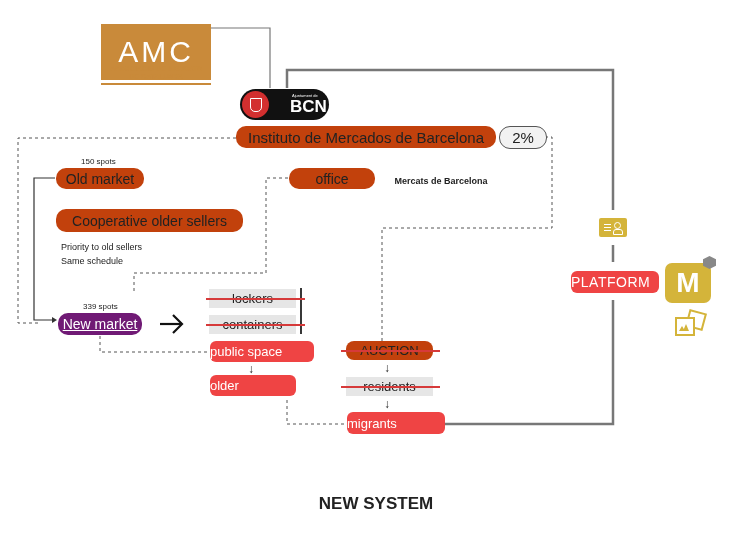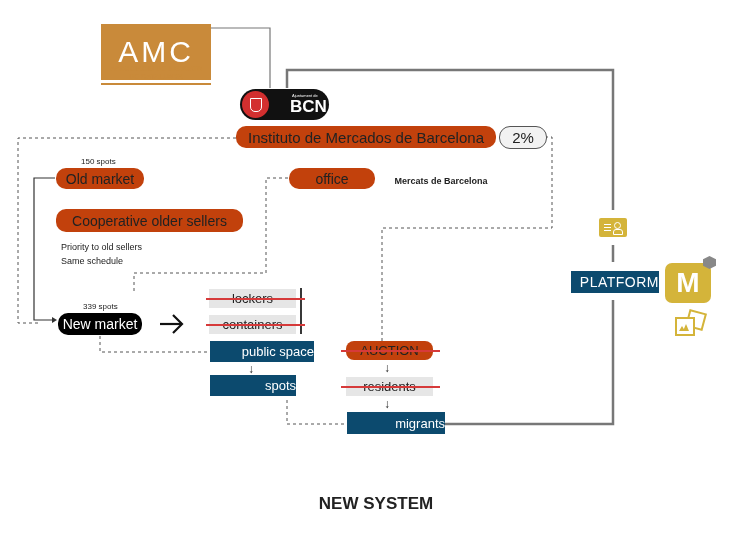--- a/index.html
+++ b/index.html
@@ -1,21 +1,21 @@
 <!DOCTYPE html>
 <html><head>
 <meta charset="utf-8">
 <style>
   html, body { margin:0; padding:0; background:#fff; }
   body { width:730px; height:538px; position:relative; overflow:hidden; font-family:"Liberation Sans", sans-serif; color:#222; }
   .abs { position:absolute; }
   svg.lines { position:absolute; left:0; top:0; width:730px; height:538px; }
   .pill { position:absolute; background:#c2410c; border-radius:10px; display:flex; align-items:center; justify-content:center; color:#222; white-space:nowrap; }
   .box-gray { position:absolute; background:#e6e6e6; display:flex; align-items:center; justify-content:center; color:#222; white-space:nowrap; }
-  .box-gold { position:absolute; background:#0c4a6e; display:flex; align-items:center; justify-content:flex-end; color:#fff; white-space:nowrap; }
+  .box-gold { position:absolute; background:#ef4444; display:flex; align-items:center; justify-content:flex-start; color:#fff; white-space:nowrap;border-radius:6px; }
   .strike { position:absolute; height:2px; background:#d63a3a; }
   .small { position:absolute; font-size:8px; color:#222; white-space:nowrap; }
   .note { position:absolute; font-size:9px; color:#222; white-space:nowrap; line-height:15px; }
   .arrow-small { position:absolute; font-size:12px; color:#222; }
 </style>
 </head>
 <body>
 
 <svg class="lines" viewBox="0 0 730 538">
 
@@ -81,40 +81,40 @@
   <span>office</span>
 </div>
 
 <div class="pill" style="left:56px;top:209px;width:187px;height:23px;font-size:14px;">
   <span>Cooperative older sellers</span>
 </div>
 <div class="note" style="left:61px;top:240px;">Priority to old sellers</div>
 <div class="note" style="left:61px;top:254px;">Same schedule</div>
 
 <div class="small" style="left:83px;top:302px;">339 spots</div>
-<div class="abs" style="left:58px;top:313px;width:84px;height:22px;background:#000000;border-radius:10px;display:flex;align-items:center;justify-content:center;color:#fff;font-size:14px;">
+<div class="abs" style="left:58px;top:313px;width:84px;height:22px;background:#701a75;border-radius:10px;display:flex;align-items:center;justify-content:center;color:#fff;font-size:14px;text-decoration:underline;">
   <span>New market</span>
 </div>
 
 <div class="box-gray" style="left:209px;top:289px;width:87px;height:19px;font-size:13px;">
   <span>lockers</span>
 </div>
 <div class="strike" style="left:206px;top:298px;width:99px;"></div>
 
 <div class="box-gray" style="left:209px;top:315px;width:87px;height:19px;font-size:13px;">
   <span>containers</span>
 </div>
 <div class="strike" style="left:206px;top:324px;width:99px;"></div>
 
 <div class="box-gold" style="left:210px;top:341px;width:104px;height:21px;font-size:13px;">
   <span>public space</span>
 </div>
 <div class="arrow-small" style="left:248px;top:362px;">↓</div>
 <div class="box-gold" style="left:210px;top:375px;width:86px;height:21px;font-size:13px;">
-  <span>spots</span>
+  <span>older</span>
 </div>
 
 <div class="pill" style="left:346px;top:341px;width:87px;height:19px;font-size:13px;border-radius:8px;">
   <span>AUCTION</span>
 </div>
 <div class="strike" style="left:341px;top:350px;width:99px;"></div>
 <div class="arrow-small" style="left:384px;top:361px;">↓</div>
 
 <div class="box-gray" style="left:346px;top:377px;width:87px;height:19px;font-size:13px;">
   <span>residents</span>

